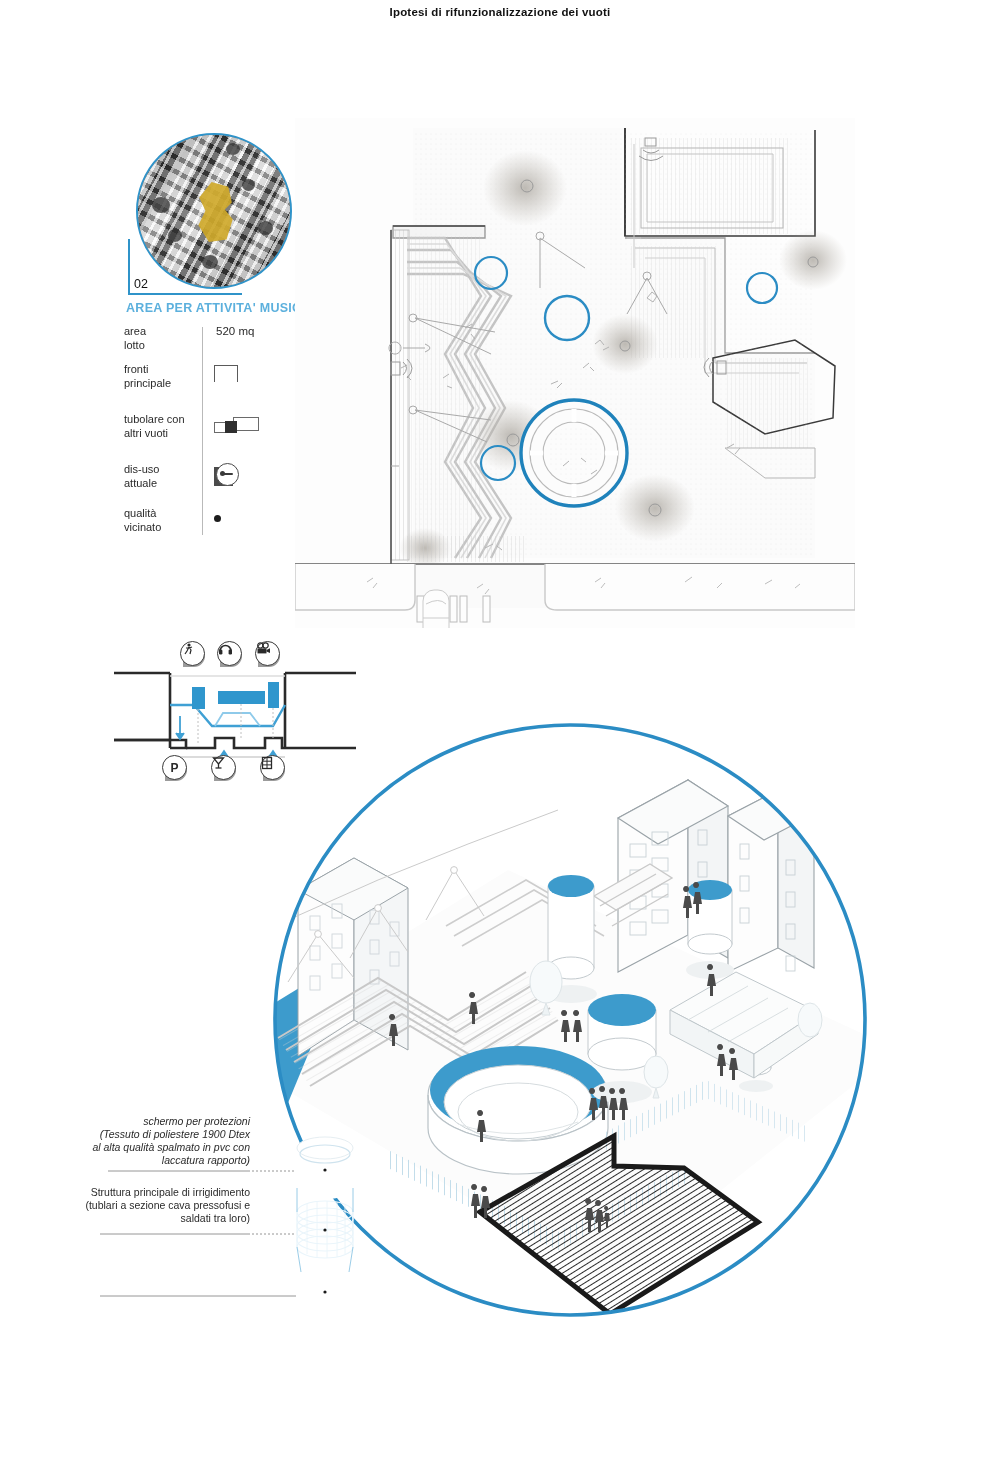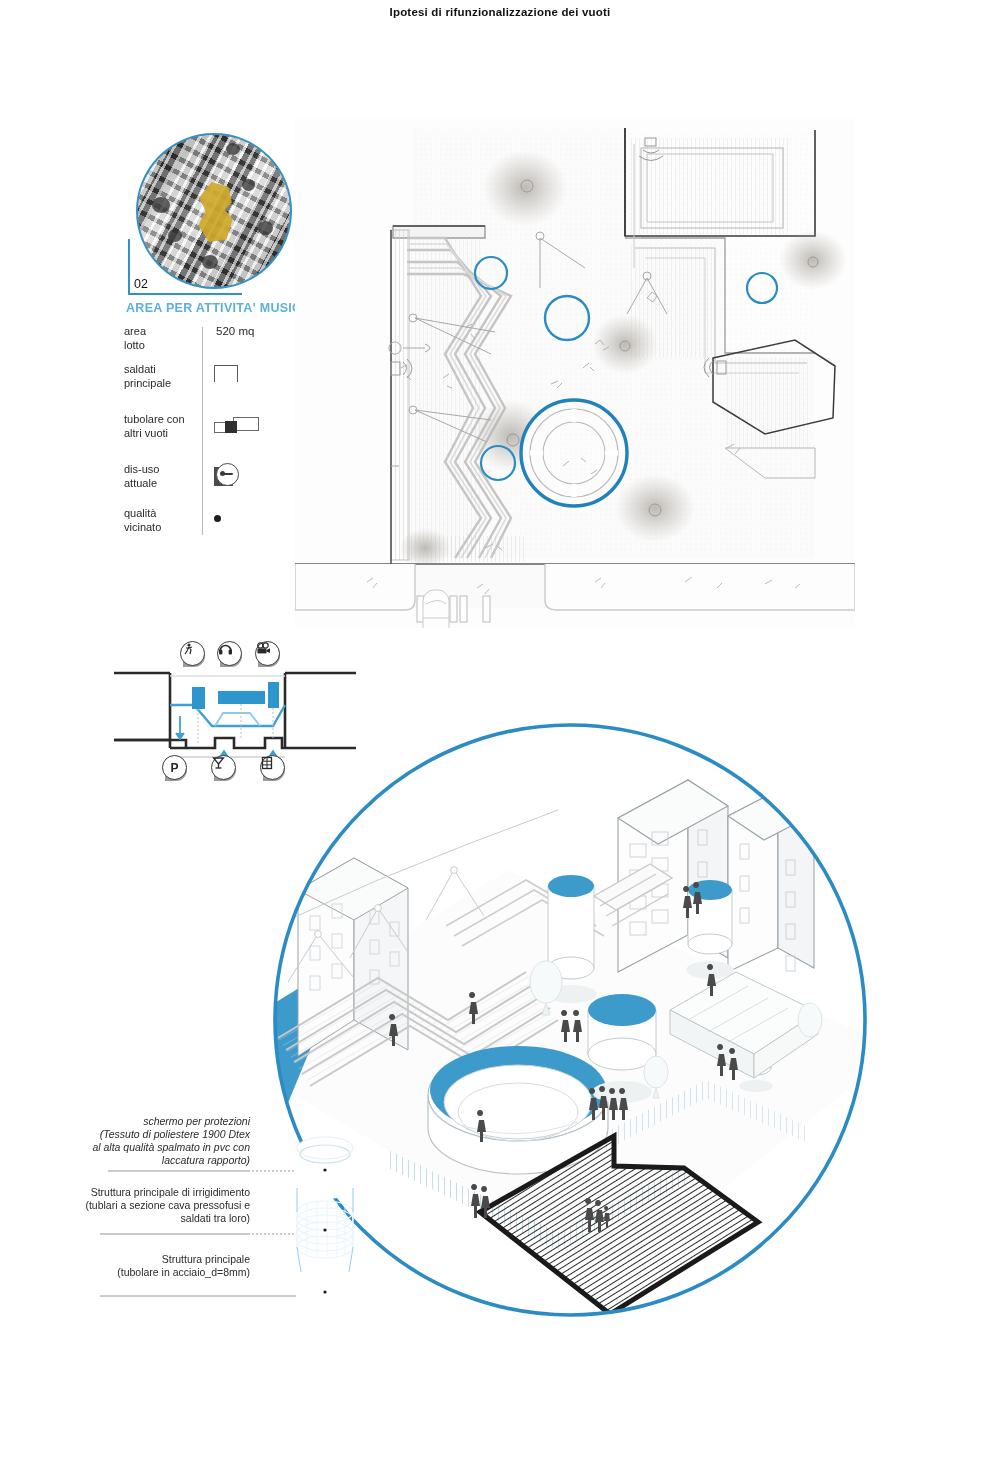--- a/index.html
+++ b/index.html
@@ -132,21 +132,21 @@
     <div class="leg-row" style="top:0">
       <div class="leg-label">
         <span>area</span><br>
         <span>lotto</span>
       </div>
       <div class="leg-val">520 mq</div>
     </div>
 
     <div class="leg-row" style="top:38px">
       <div class="leg-label">
-        <span>saldati</span><br>
+        <span>fronti</span><br>
         <span>principale</span>
       </div>
       <div class="leg-sym" style="top:2px">
         <div class="sym-fronti"></div>
       </div>
     </div>
 
     <div class="leg-row" style="top:88px">
       <div class="leg-label">
         <span>tubolare con</span><br>
@@ -699,18 +699,14 @@
     <div>schermo per protezioni</div>
     <div>(Tessuto di poliestere 1900 Dtex</div>
     <div>al alta qualità spalmato in pvc con</div>
     <div>laccatura rapporto)</div>
   </div>
   <div class="anno" id="anno2">
     <div>Struttura principale di irrigidimento</div>
     <div>(tublari a sezione cava pressofusi e</div>
     <div>saldati tra loro)</div>
   </div>
-  <div class="anno" id="anno3">
-    <div>Struttura principale</div>
-    <div>(tubolare in acciaio_d=8mm)</div>
-  </div>
 
 </div>
 
 </body></html>

